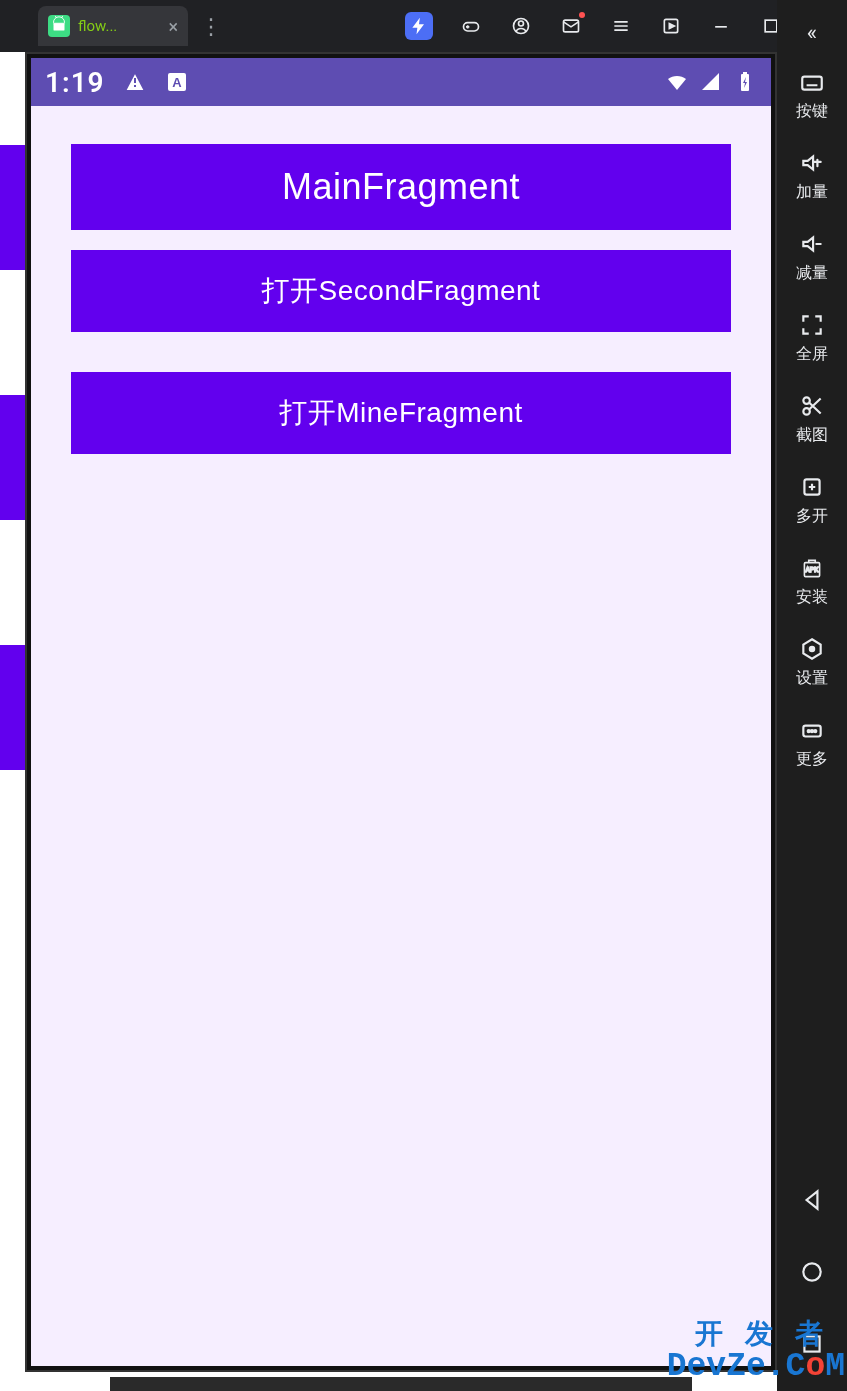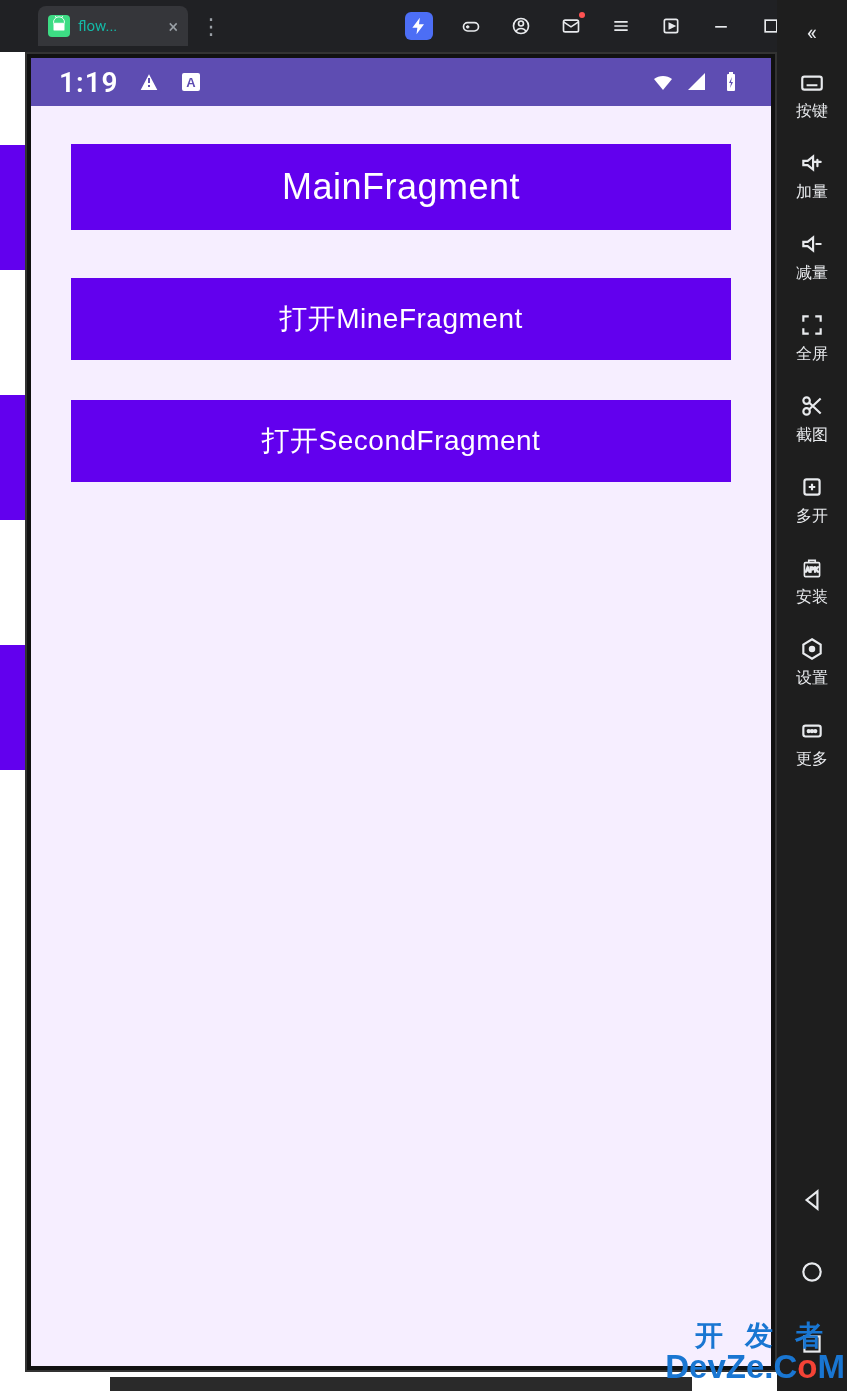--- a/index.html
+++ b/index.html
@@ -49,21 +49,21 @@
       border-radius: 8px 8px 0 0;
       gap: 8px;
       min-width: 150px;
     }
     .tab-favicon {
       width: 22px; height: 22px;
       background: #3ddc84;
       border-radius: 4px;
       display: flex; align-items: center; justify-content: center;
     }
-    .tab-title { color: #14b8a6; font-size: 15px; flex: 1; white-space: nowrap; overflow: hidden; text-overflow: ellipsis; }
+    .tab-title { color: #84cc16; font-size: 15px; flex: 1; white-space: nowrap; overflow: hidden; text-overflow: ellipsis; }
     .tab-close { color: #9aa0a6; font-size: 18px; cursor: pointer; }
     .top-icons {
       margin-left: auto;
       display: flex;
       align-items: center;
       gap: 26px;
       padding-right: 14px;
     }
     .top-icon { color: #e8eaed; font-size: 18px; display: flex; align-items: center; justify-content: center; width: 24px; height: 24px; }
     .top-icon.blue-badge { background: #4c6ef5; border-radius: 6px; width: 28px; height: 28px; }
@@ -126,21 +126,21 @@
       background: #f6eeff;
       overflow: hidden;
     }
 
     
     .status-bar {
       height: 48px;
       background: #5e4db2;
       display: flex;
       align-items: center;
-      padding: 0 28px;
+      padding: 0 14px;
       color: #fff;
       gap: 18px;
     }
     .status-time { font-size: 28px; font-weight: 600; letter-spacing: 1px; }
     .status-right { margin-left: auto; display: flex; align-items: center; gap: 10px; }
     .status-icon svg { width: 24px; height: 24px; }
     .status-icon { display: flex; }
 
     
     .app-body {
@@ -158,21 +158,21 @@
       align-items: center;
       justify-content: center;
       margin-bottom: 86px;
       letter-spacing: 0.5px;
       font-weight: 400;
     }
     .app-button.title-block {
       height: 86px;
       font-size: 36px;
       font-weight: 500;
-      margin-bottom: 48px;
+      margin-bottom: 20px;
     }
     .app-button.frag { margin-bottom: 40px; }
 
     
     .bottom-scroll {
       position: absolute;
       left: 110px;
       bottom: 0;
       right: 155px;
       height: 14px;
@@ -181,21 +181,21 @@
     }
 
     
     .watermark {
       position: absolute;
       right: 2px;
       bottom: 8px;
       z-index: 40;
       text-align: right;
       line-height: 1;
-      font-family: Liberation Sans, sans-serif;
+      font-family: Liberation Mono, monospace;
     }
     .watermark .l1 { color: #1976d2; font-size: 28px; letter-spacing: 22px; font-weight: 700; }
     .watermark .l2 { color: #1976d2; font-size: 33px; font-weight: 700; }
     .watermark .l2 .o { color: #f44336; }
   </style>
 </head>
 <body>
 
 <div class="left-stripes">
   <div class="stripe" style="top:145px;height:125px"></div>
@@ -382,22 +382,22 @@
               <rect x="8" y="4" width="8" height="17" rx="1"></rect>
               <rect x="10" y="2" width="4" height="2"></rect>
               <path d="M13 7l-3 6h2l-1 5 3-6h-2l1-5z" fill="#5e4db2"></path>
             </svg>
           </span>
       </div>
     </div>
 
     <div class="app-body">
       <button class="app-button title-block">MainFragment</button>
+      <button class="app-button frag">打开SecondFragment</button>
       <button class="app-button frag">打开MineFragment</button>
-      <button class="app-button frag">打开SecondFragment</button>
     </div>
 
   </div>
 </div>
 
 <div class="bottom-scroll"></div>
 
 <div class="watermark">
   <div class="l1">开发者</div>
   <div class="l2">DevZe.C<span class="o">o</span>M</div>

